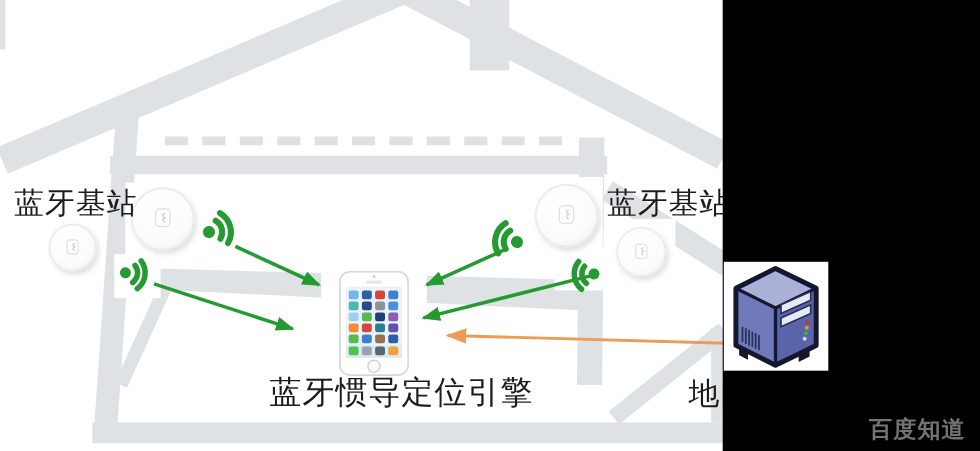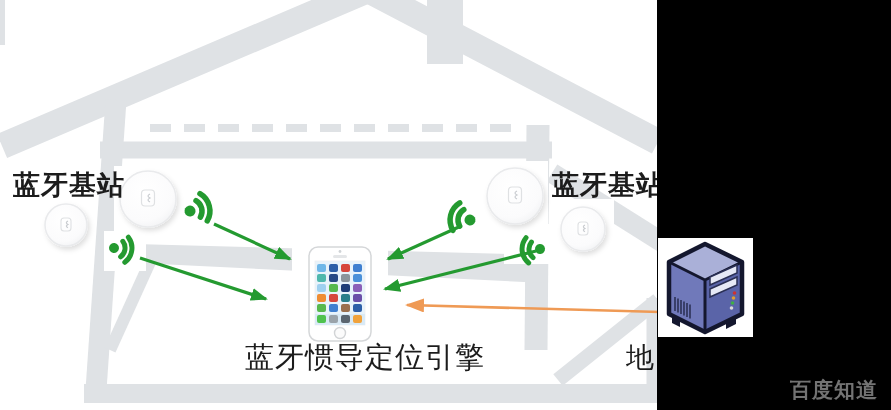--- a/index.html
+++ b/index.html
@@ -5,21 +5,21 @@
   html,body{margin:0;padding:0;background:#fff;}
   #canvas{
     position:relative;width:891px;height:410px;background:#ffffff;
     overflow:hidden;font-family:"Liberation Sans","DejaVu Sans",sans-serif;
   }
   #canvas svg{display:block;}
   .label{
     position:absolute;color:#1c1c1c;white-space:nowrap;
     letter-spacing:1px;line-height:1.1;z-index:2;
   }
-  .label-station{font-size:27px;font-weight:bold;}
+  .label-station{font-size:27px;}
   .label-engine{font-size:29px;text-align:right;}
   .label-map{font-size:28px;}
   #scene{position:absolute;left:0;top:0;z-index:1;}
   #arrows{position:absolute;left:0;top:0;z-index:3;pointer-events:none;}
   #phone{position:absolute;left:308px;top:246px;z-index:3;}
   #right-panel{
     position:absolute;left:657px;top:0;width:234px;height:410px;
     background:#000;z-index:4;
   }
   #server-box{

